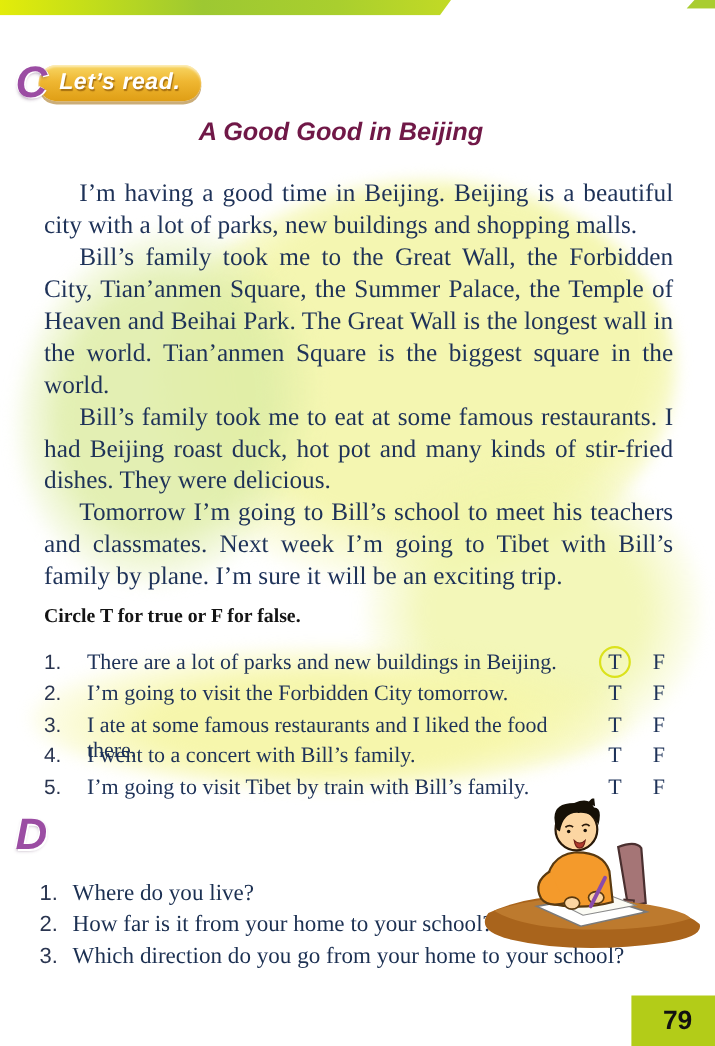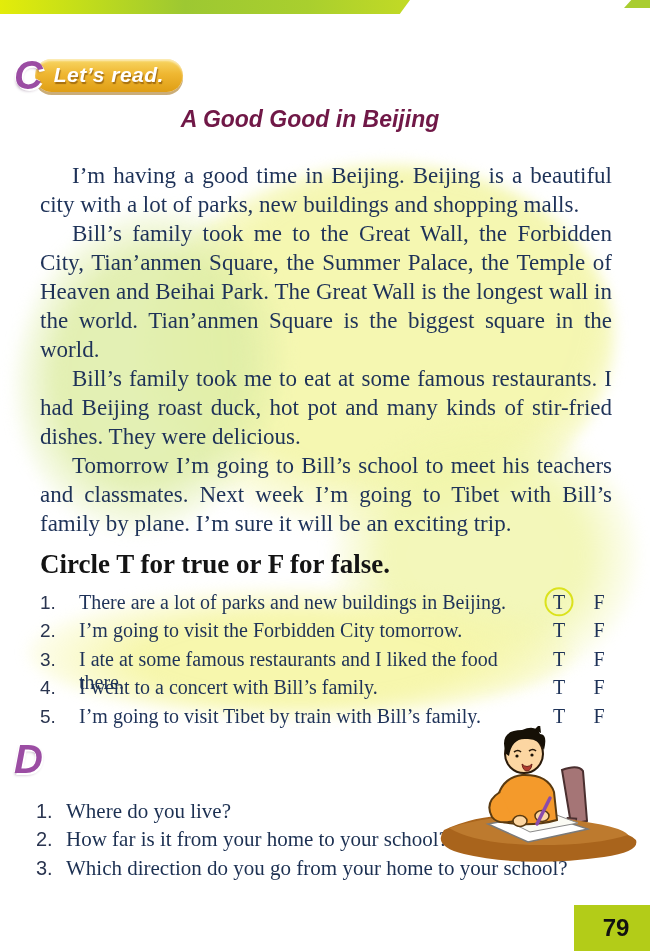--- a/index.html
+++ b/index.html
@@ -59,21 +59,21 @@
     font-size:23px;font-weight:bold;font-style:italic;color:#701847;
   }
   .passage{
     position:absolute;left:40px;top:150px;width:572px;z-index:1;
     font-size:23px;line-height:29px;color:#1e3258;text-align:justify;margin-top:11px;
   }
   .passage p{margin:0;text-indent:32px;}
   
   .exercise-heading{
     position:absolute;left:40px;top:549px;z-index:1;
-    font-size:27px;font-weight:bold;color:#141414;
+    font-size:18px;font-weight:bold;color:#141414;
   }
   .tf-list{position:absolute;left:40px;top:591px;width:572px;z-index:1;}
   .tf-row{display:flex;align-items:baseline;height:28.4px;font-size:20px;color:#1e3258;}
   .tf-num{font-family:"Liberation Sans", sans-serif;font-size:19px;color:#2a3550;
     width:26px;flex:0 0 auto;}
   .tf-text{flex:1 1 auto;margin-left:13px;}
   .tf-choices{flex:0 0 auto;width:66px;display:flex;justify-content:space-between;
     font-size:20px;color:#1e3258;}
   .tf-letter{width:26px;text-align:center;position:relative;cursor:pointer;}
   .tf-letter.circled::before{

